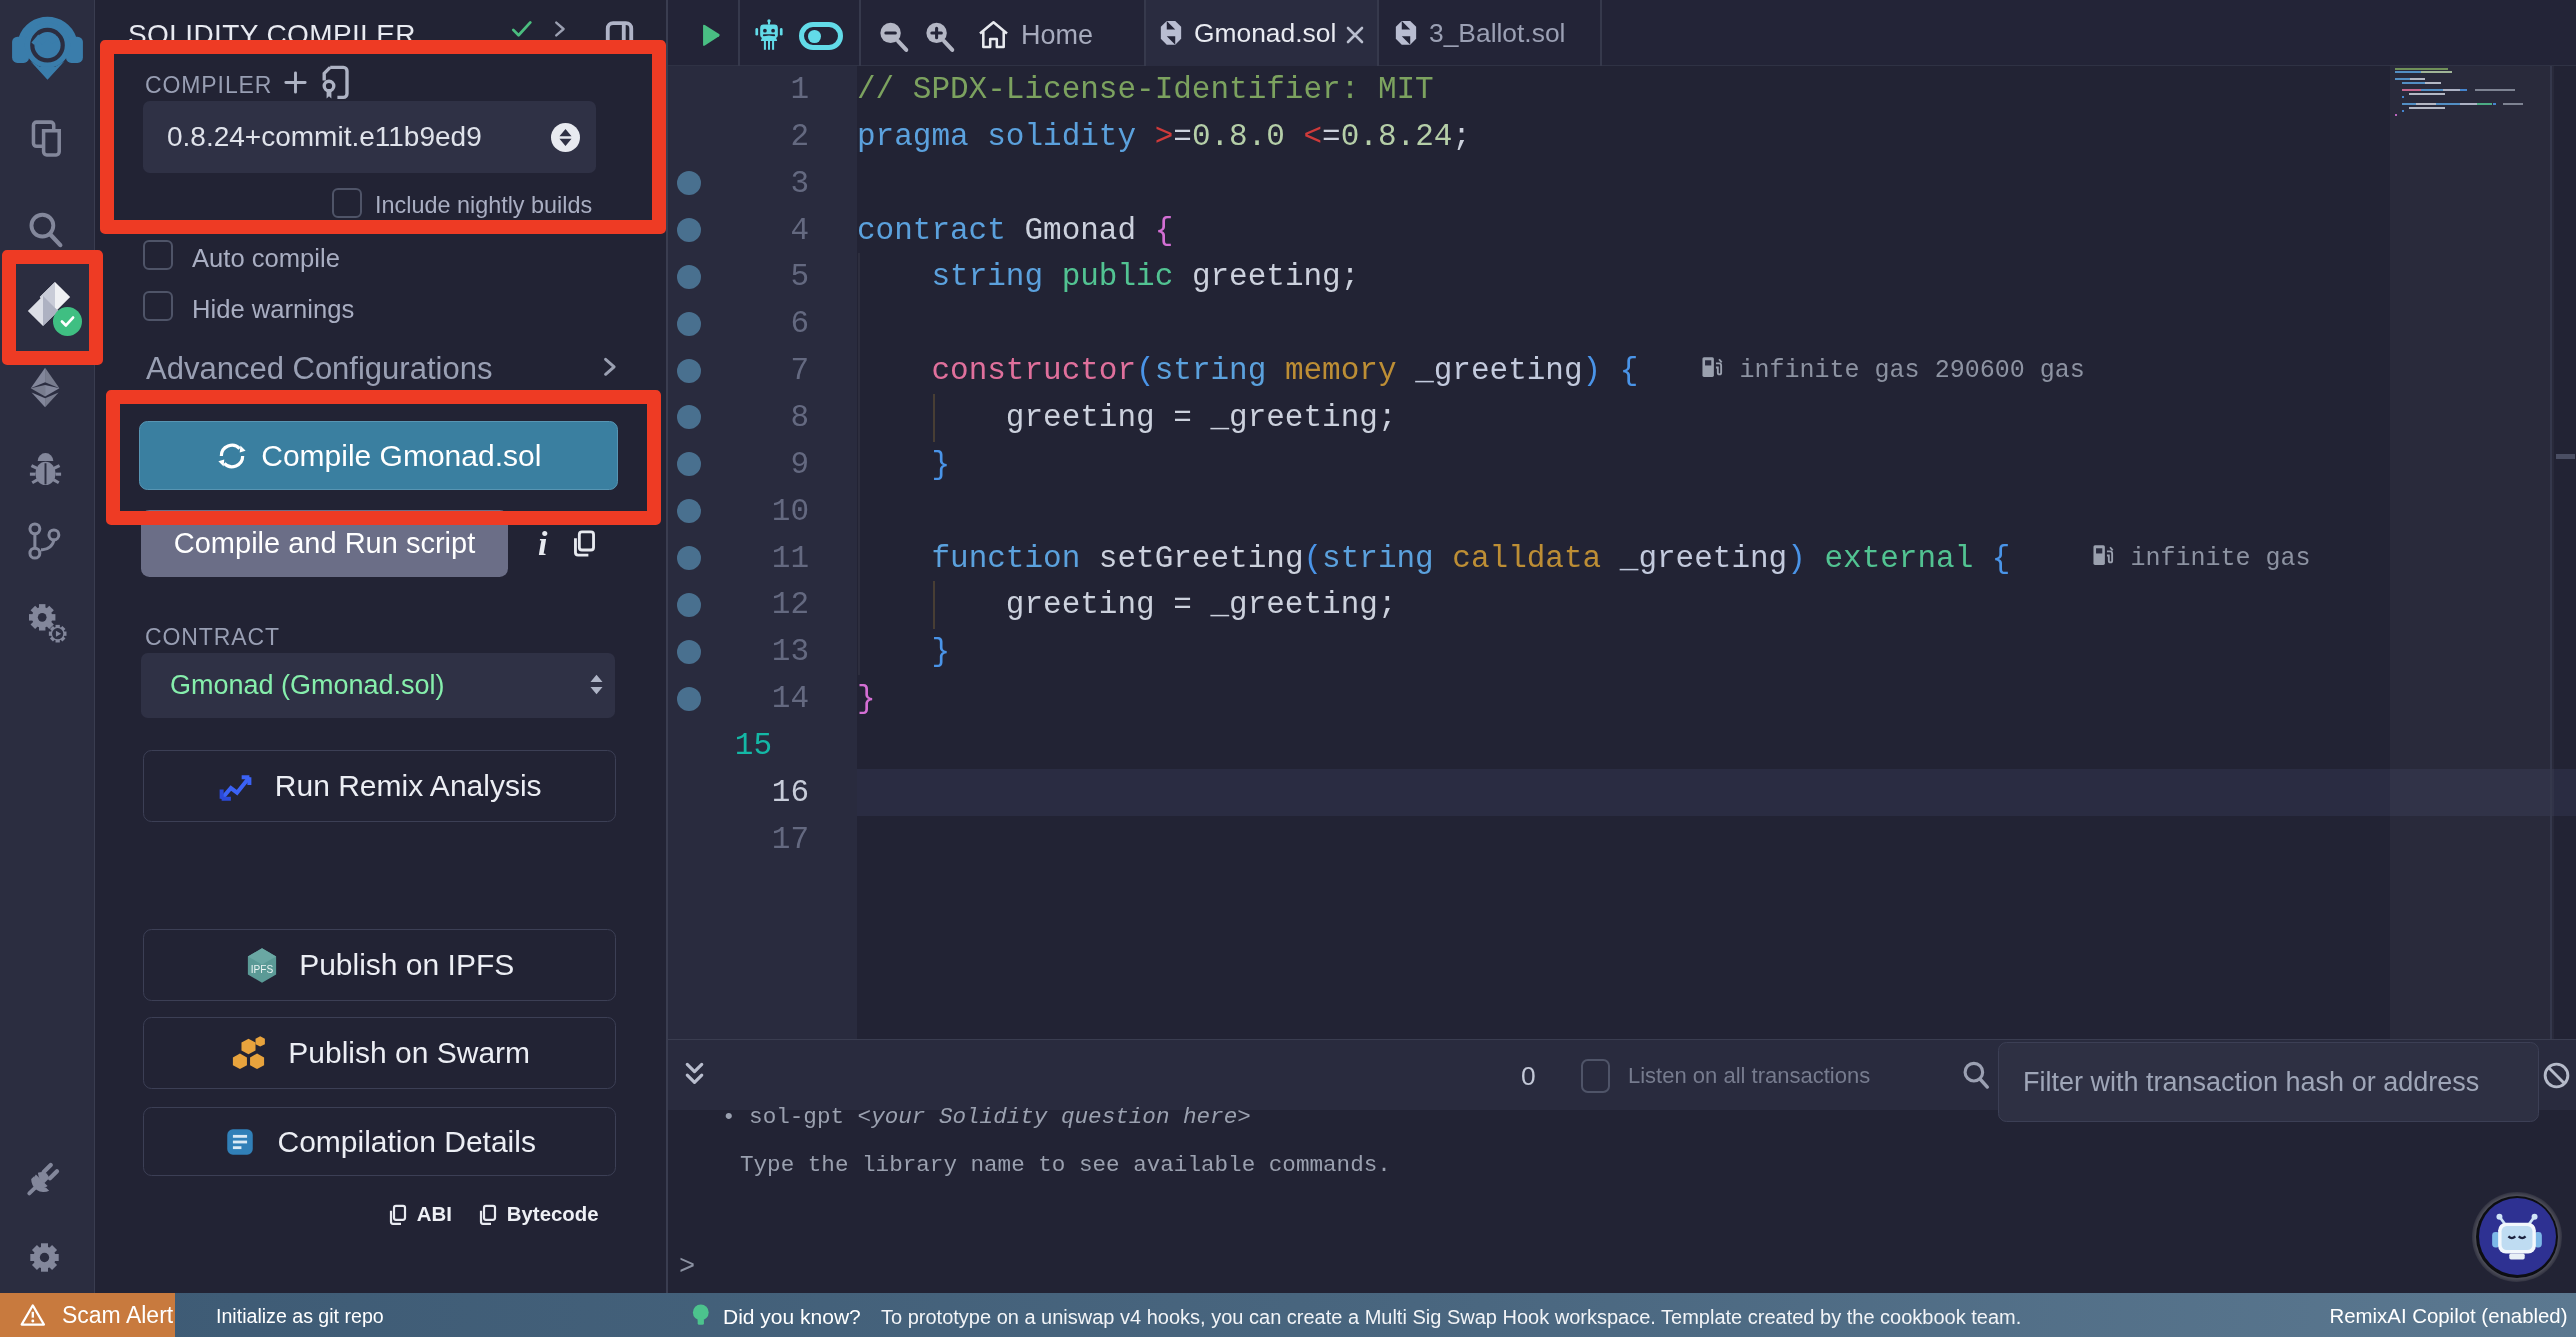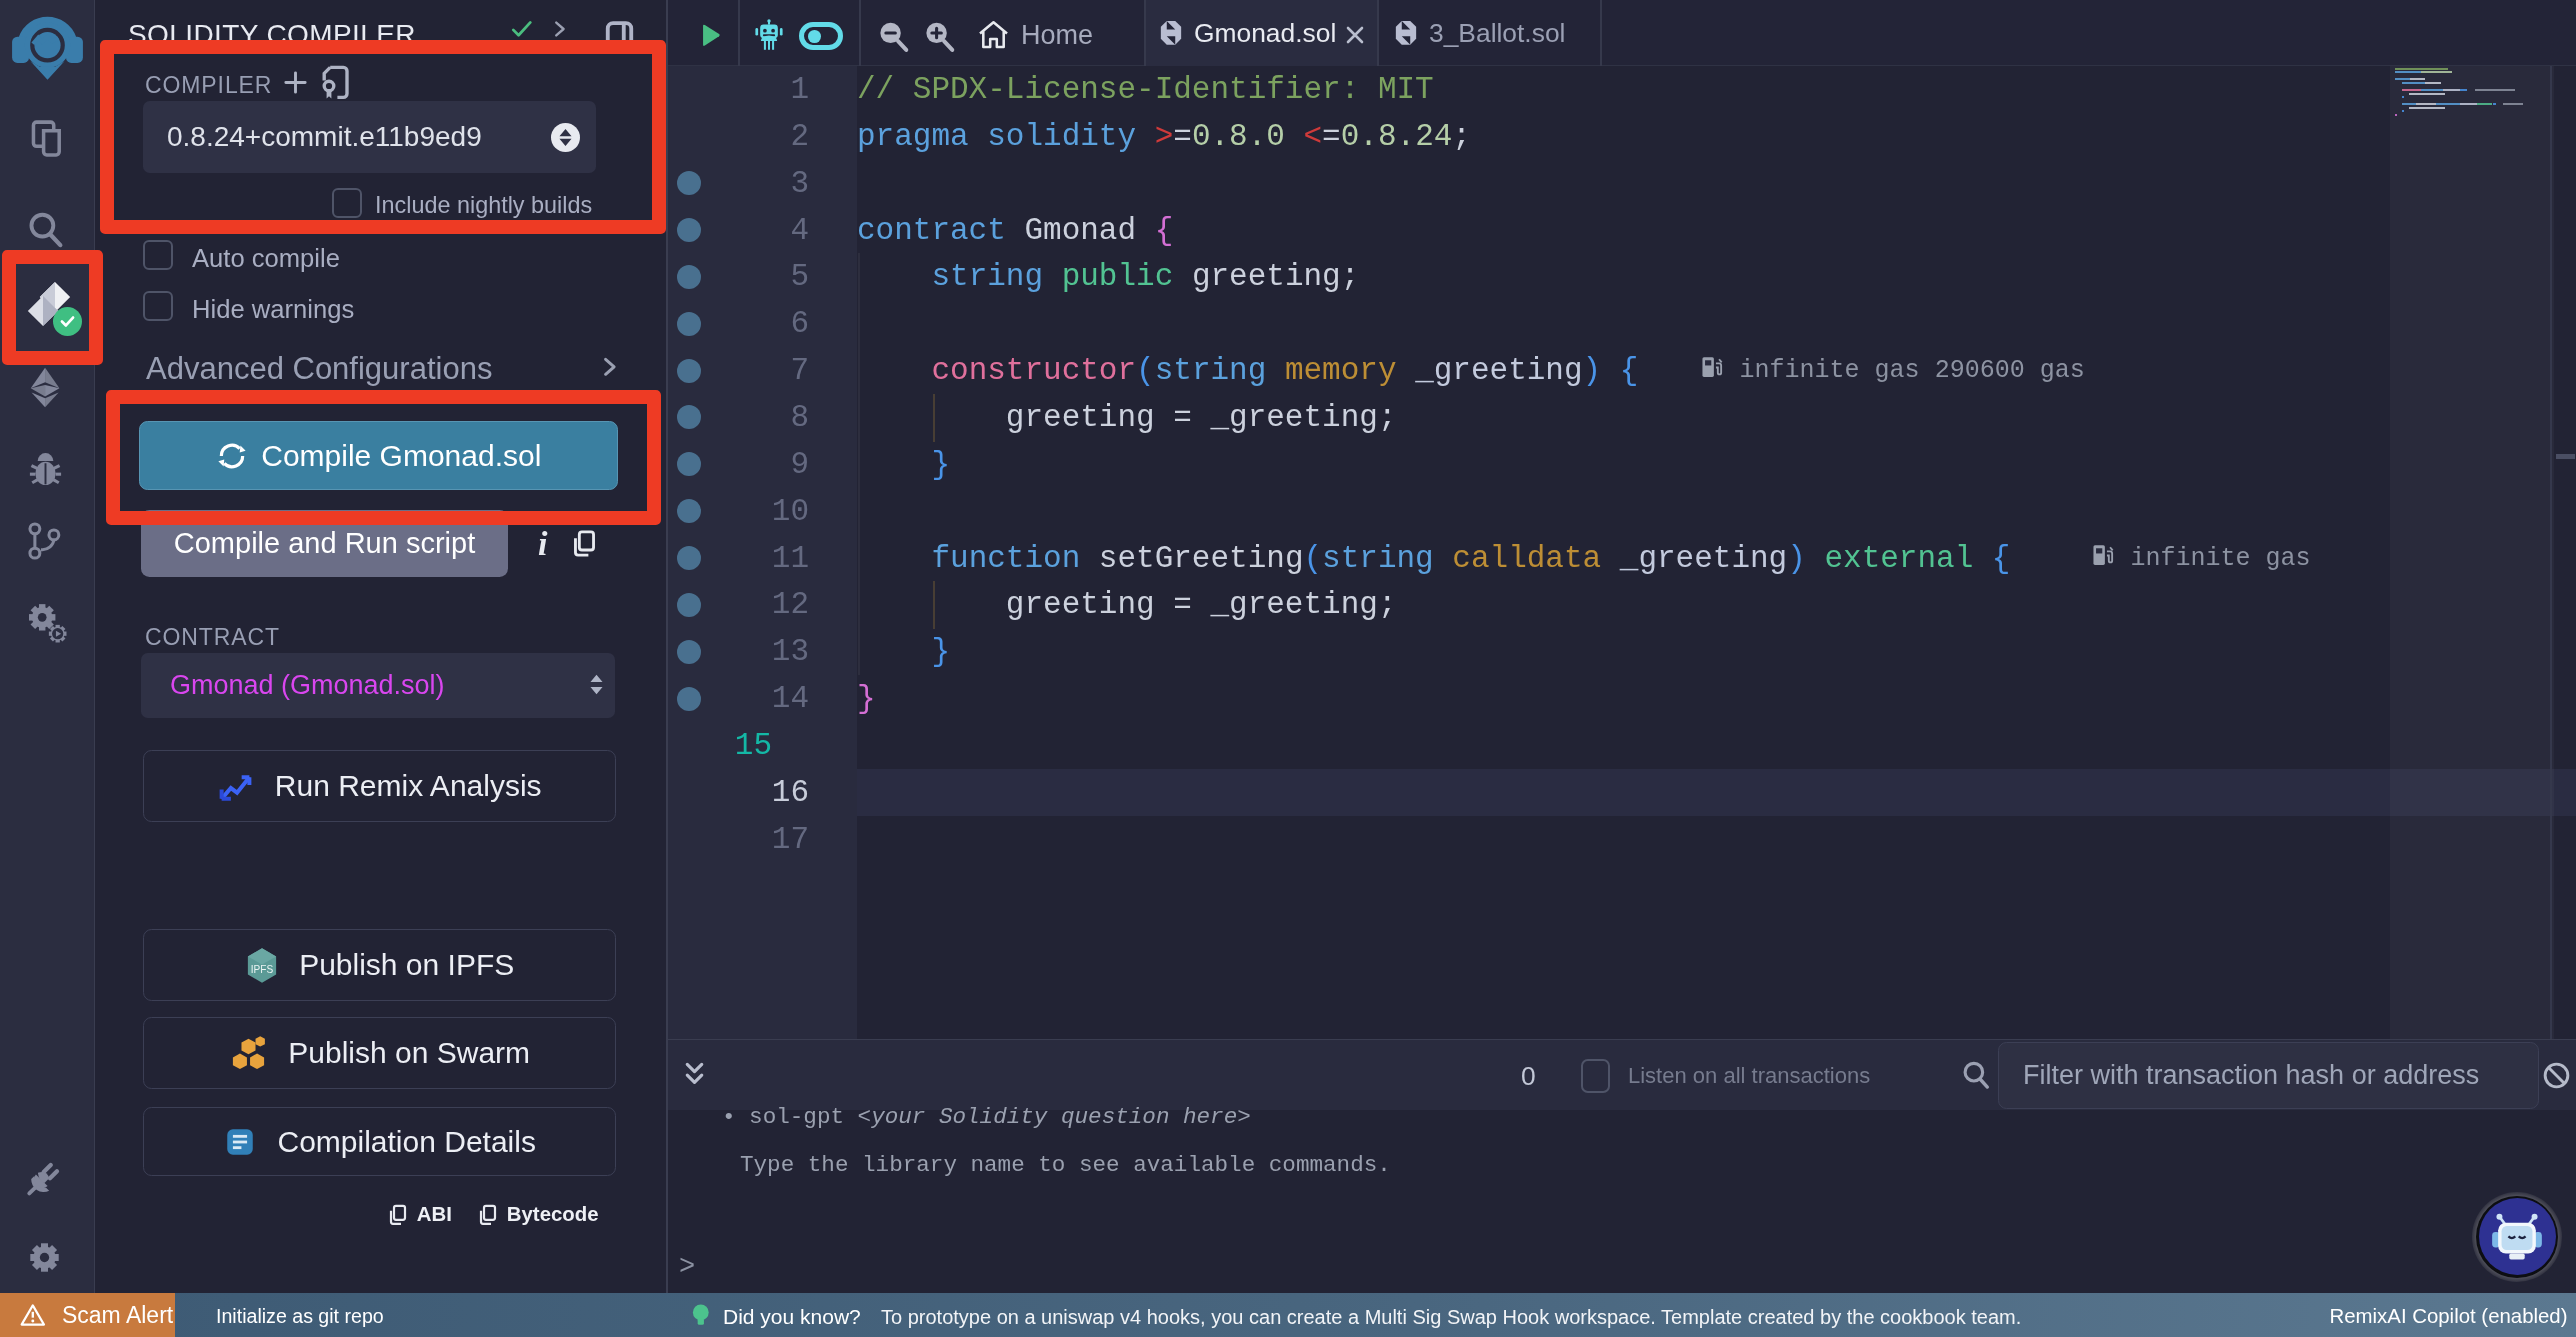--- a/index.html
+++ b/index.html
@@ -189,21 +189,21 @@
 <div class="abs" style="left:141px;top:510px;width:367px;height:67px;background:#6b6e87;border-radius:8.5px;display:flex;align-items:center;justify-content:center">
       <span style="font-size:29px;color:#fff">Compile and Run script</span>
     </div>
 <div class="abs" style="left:538px;top:525px;font-family:'Liberation Serif',serif;font-style:italic;font-weight:bold;font-size:34px;color:#e8eaf0">i</div>
 <svg class="abs" style="left:569px;top:528px" width="31" height="31" viewBox="0 0 24 24">
       <rect x="8" y="3" width="11" height="14" rx="2" stroke="#e8eaf0" stroke-width="2.2" fill="none"></rect>
       <path d="M5 8 v11 a2 2 0 0 0 2 2 h8" stroke="#e8eaf0" stroke-width="2.2" fill="none"></path>
     </svg>
 <div class="abs plabel" style="left:145px;top:624px">CONTRACT</div>
 <div class="abs selbox" style="left:141px;top:653px;width:474px;height:65px"></div>
-<div class="abs" style="left:170px;top:653px;height:65px;display:flex;align-items:center;font-size:27px;color:#d946ef">Gmonad (Gmonad.sol)</div>
+<div class="abs" style="left:170px;top:653px;height:65px;display:flex;align-items:center;font-size:27px;color:#86efac">Gmonad (Gmonad.sol)</div>
 <svg class="abs" style="left:582px;top:670px" width="29" height="29" viewBox="0 0 24 24">
       <path d="M12 4 l5 6 h-10 z M12 20 l-5 -6 h10 z" fill="#aeb4c6"></path>
     </svg>
 <div class="abs btn" style="left:143px;top:750px;width:473px;height:72px">
       <svg width="37" height="37" viewBox="0 0 24 24">
         <path d="M3 20 L9 13 13 16 21 6" stroke="#3b62f5" stroke-width="2.6" fill="none"></path>
         <path d="M21 6 h-5 M21 6 v5" stroke="#3b62f5" stroke-width="2.6" fill="none"></path>
         <path d="M3 20 v-6 M3 20 h6" stroke="#2b49d8" stroke-width="2.6" fill="none"></path>
       </svg>
       <span style="font-size:30px;margin-left:20.4px">Run Remix Analysis</span>
@@ -395,21 +395,21 @@
 <svg class="abs" style="left:680px;top:1058px" width="29" height="32" viewBox="0 0 24 26">
       <path d="M6 5 l6 6 6 -6 M6 14 l6 6 6 -6" stroke="#b9bece" stroke-width="2.6" fill="none" stroke-linecap="round" stroke-linejoin="round"></path>
     </svg>
 <div class="abs" style="left:1521px;top:1061px;font-size:26.4px;color:#c2c7d6">0</div>
 <div class="abs check" style="left:1581px;top:1059px;width:29px;height:34px;border-radius:6.8px"></div>
 <div class="abs" style="left:1628px;top:1063px;font-size:22px;color:#767b8e">Listen on all transactions</div>
 <svg class="abs" style="left:1959px;top:1058px" width="34" height="34" viewBox="0 0 24 24">
       <circle cx="10.5" cy="10" r="6.2" stroke="#9ba0b2" stroke-width="2.2" fill="none"></circle>
       <line x1="15" y1="15" x2="20" y2="20.5" stroke="#9ba0b2" stroke-width="2.4" stroke-linecap="round"></line>
     </svg>
-<div class="abs" style="left:1998px;top:1042px;width:541px;height:67px;background:#2e3043;border:1.7px solid #3c3f55;border-radius:8.5px;display:flex;align-items:center;padding-left:24px">
+<div class="abs" style="left:1998px;top:1042px;width:541px;height:80px;background:#2e3043;border:1.7px solid #3c3f55;border-radius:8.5px;display:flex;align-items:center;padding-left:24px">
       <span style="font-size:27px;color:#9fa6b8">Filter with transaction hash or address</span>
     </div>
 <svg class="abs" style="left:2542px;top:1061px" width="29" height="29" viewBox="0 0 24 24">
       <circle cx="12" cy="12" r="9.4" stroke="#b5bac9" stroke-width="2.4" fill="none"></circle>
       <line x1="5.6" y1="5.6" x2="18.4" y2="18.4" stroke="#b5bac9" stroke-width="2.4"></line>
     </svg>
 <div class="abs tmono" style="left:722px;top:1104px">• sol-gpt <i>&lt;your Solidity question here&gt;</i></div>
 <div class="abs tmono" style="left:740px;top:1152px">Type the library name to see available commands.</div>
 <div class="abs tmono" style="left:679px;top:1252px;font-size:27px;color:#8b91a1">&gt;</div>
 <div id="status" class="abs"></div>

